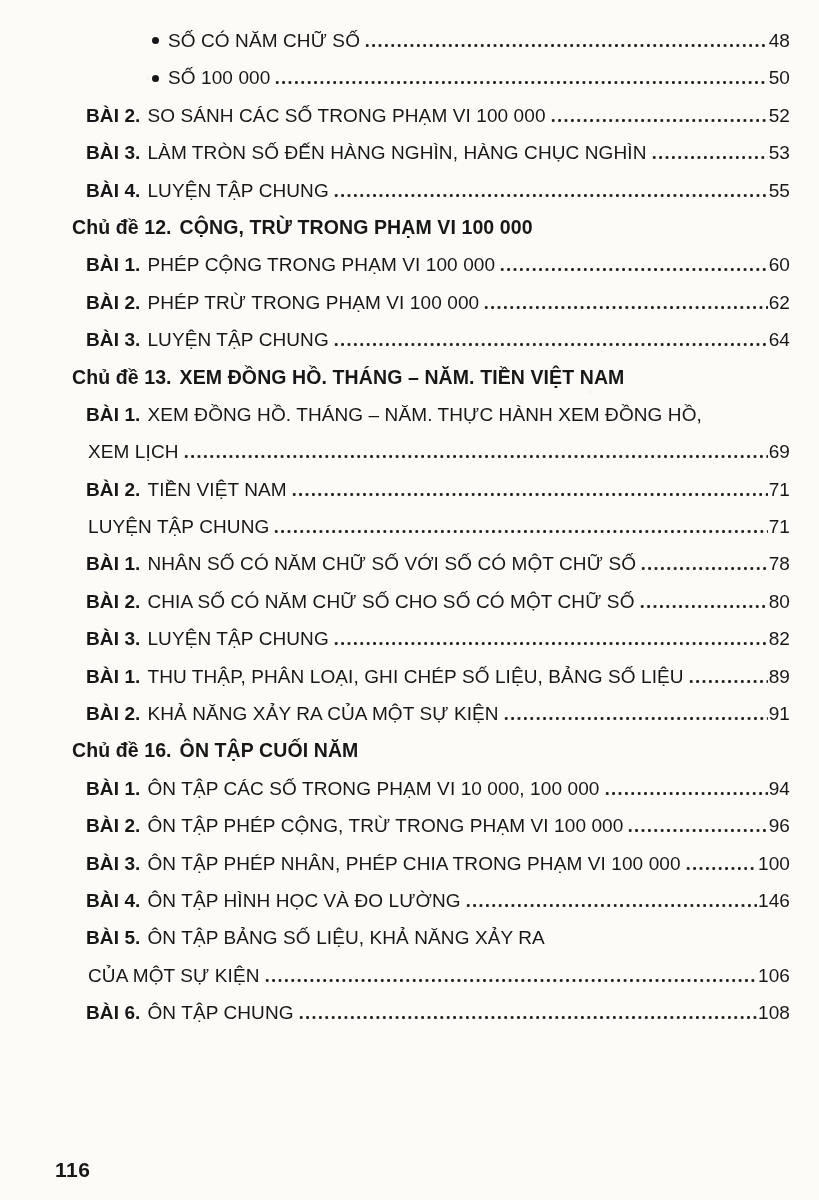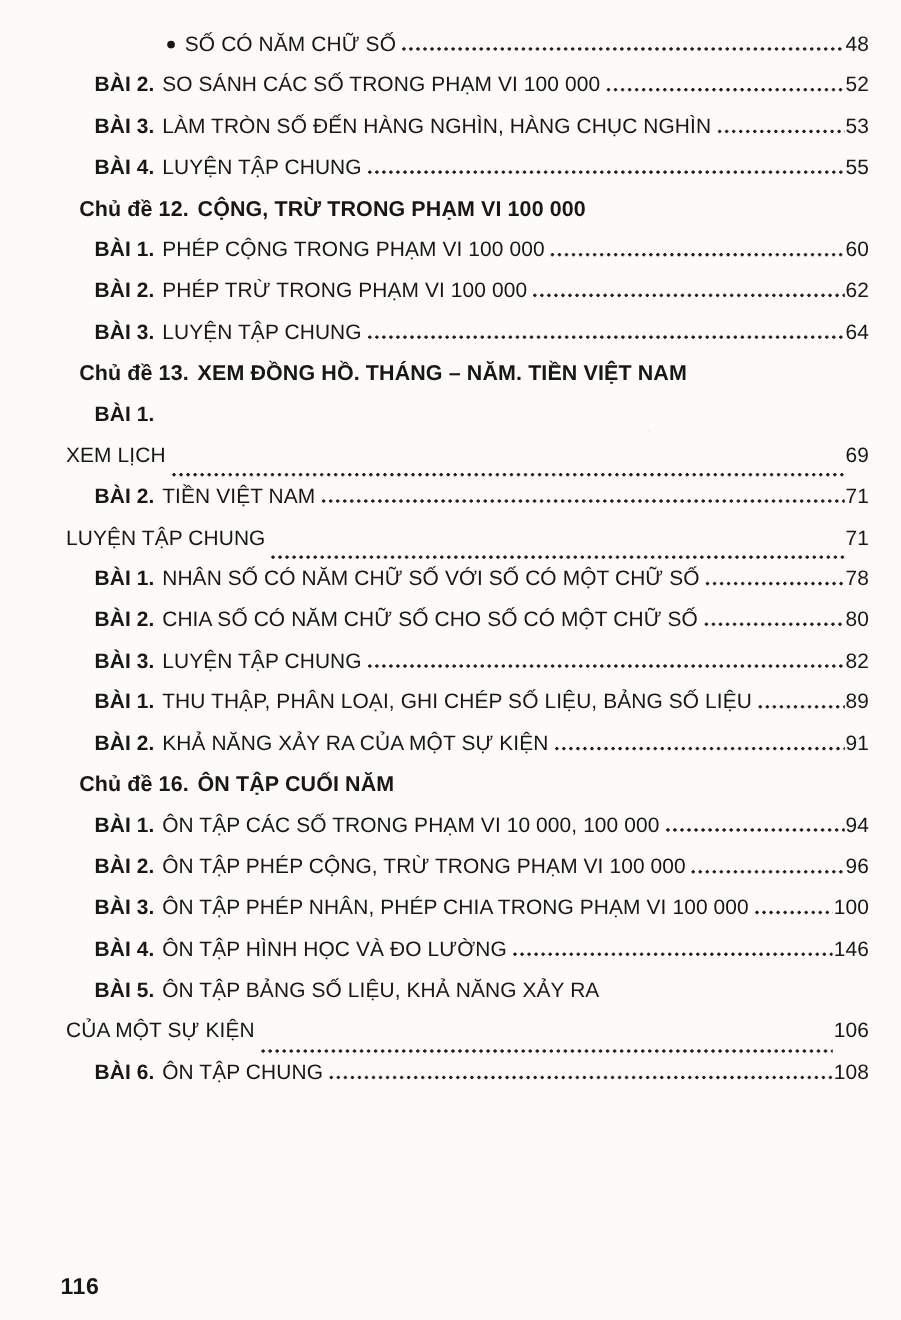--- a/index.html
+++ b/index.html
@@ -43,22 +43,21 @@
     font-weight: bold;
     font-size: 19.5px;
   }
   .kind-lesson {
     padding-left: 86px;
   }
   .kind-bullet {
     padding-left: 152px;
   }
   .kind-continuation {
-    padding-left: 60px;
-    align-items: flex-end;
+    padding-left: 88px;
   }
   .label {
     font-weight: bold;
     margin-right: 7px;
     flex: 0 0 auto;
   }
   .kind-chapter .label {
     margin-right: 8px;
   }
   .dot {
@@ -101,20 +100,26 @@
 <body>
 
 <div class="page">
   <div class="toc" id="toc-list">
       <div class="row kind-bullet">
         <span class="dot"></span>
         <span class="title">SỐ CÓ NĂM CHỮ SỐ</span>
         <span class="leader"></span>
         <span class="pageno">48</span>
       </div>
+      <div class="row kind-bullet">
+        <span class="dot"></span>
+        <span class="title">SỐ 100 000</span>
+        <span class="leader"></span>
+        <span class="pageno">50</span>
+      </div>
       <div class="row kind-lesson">
         <span class="label">BÀI 2.</span>
         <span class="title">SO SÁNH CÁC SỐ TRONG PHẠM VI 100 000</span>
         <span class="leader"></span>
         <span class="pageno">52</span>
       </div>
       <div class="row kind-lesson">
         <span class="label">BÀI 3.</span>
         <span class="title">LÀM TRÒN SỐ ĐẾN HÀNG NGHÌN, HÀNG CHỤC NGHÌN</span>
         <span class="leader"></span>
@@ -147,20 +152,21 @@
         <span class="title">LUYỆN TẬP CHUNG</span>
         <span class="leader"></span>
         <span class="pageno">64</span>
       </div>
       <div class="row kind-chapter">
         <span class="label">Chủ đề 13.</span>
         <span class="title">XEM ĐỒNG HỒ. THÁNG – NĂM. TIỀN VIỆT NAM</span>
       </div>
       <div class="row kind-lesson">
         <span class="label">BÀI 1.</span>
+        <span class="title">XEM ĐỒNG HỒ. THÁNG – NĂM. THỰC HÀNH XEM ĐỒNG HỒ,</span>
       </div>
       <div class="row kind-continuation">
         <span class="title">XEM LỊCH</span>
         <span class="leader"></span>
         <span class="pageno">69</span>
       </div>
       <div class="row kind-lesson">
         <span class="label">BÀI 2.</span>
         <span class="title">TIỀN VIỆT NAM</span>
         <span class="leader"></span>

